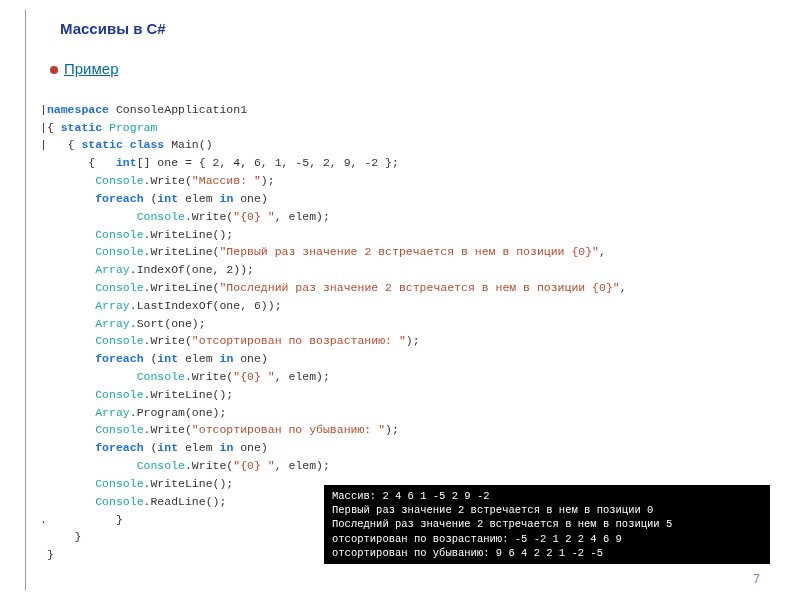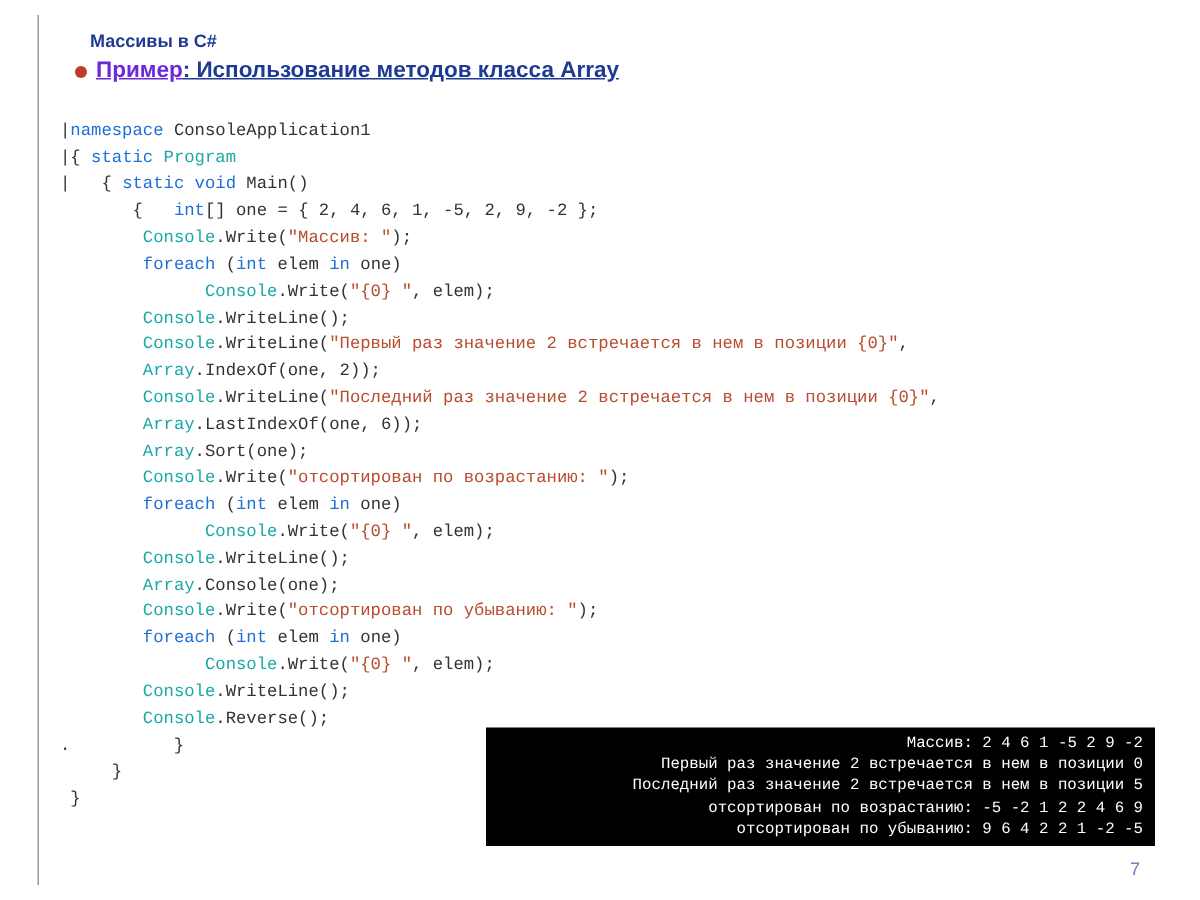--- a/index.html
+++ b/index.html
@@ -11,73 +11,72 @@
     background: #fff;
     position: relative;
     overflow: hidden;
   }
   .slide {
     padding: 20px 30px 10px 50px;
     position: relative;
   }
   .title-main {
     color: #1F3A93;
-    font-size: 12px;
+    font-size: 15px;
     font-weight: bold;
-    margin: 0 0 4px 10px;
+    margin: 0 0 23px 10px;
   }
   .subtitle-row {
     display: flex;
     align-items: center;
     margin-bottom: 6px;
   }
   .bullet {
     width: 8px;
     height: 8px;
     border-radius: 50%;
     background: #C0392B;
     margin-right: 6px;
     margin-top: 2px;
   }
   .sub-primer {
-    color: #6d28d9;
-    font-weight: bold;
+    color: #0369a1;
+    font-weight: normal;
     font-size: 15px;
     text-decoration: underline;
   }
   .sub-rest {
     color: #1F3A93;
     font-weight: bold;
     font-size: 15px;
     text-decoration: underline;
   }
   .code {
     font-family: "Courier New", monospace;
     font-size: 11.5px;
     line-height: 1.55;
     white-space: pre;
     color: #333;
     margin-left: -10px;
   }
-  .kw { color: #1E6FD9; }
+  .kw { color: #1E6FD9; font-weight: bold; }
   .type { color: #1CA8A8; }
   .str { color: #B84C2E; }
   .console-out {
     position: absolute;
     right: 30px;
     bottom: 36px;
     background: #000;
     color: #fff;
     font-family: "Courier New", monospace;
     font-size: 10.5px;
     line-height: 1.35;
     padding: 4px 8px;
     white-space: pre;
     width: 430px;
-    text-align: right;
   }
   .pagenum {
     position: absolute;
     right: 40px;
     bottom: 14px;
     color: #6A86C5;
     font-size: 12px;
   }
   .border-line {
     position: absolute;
@@ -93,47 +92,46 @@
 
 <div class="border-line"></div>
 
 <div class="slide">
 
   <div class="title-main">Массивы в C#</div>
 
   <div class="subtitle-row">
     <div class="bullet"></div>
     <span class="sub-primer">Пример</span>
-      <span class="sub-rest">: Использование методов класса Array </span>
   </div>
 
   <div class="code">
 <span>|</span><span class="kw">namespace</span><span> ConsoleApplication1</span>
 <span>|</span><span>{ </span><span class="kw">static</span><span class="type"> Program</span>
-<span>|</span><span>   { </span><span class="kw">static void</span><span> Main()</span>
+<span>|</span><span>   { </span><span class="kw">static class</span><span> Main()</span>
 <span>       {   </span><span class="kw">int</span><span>[] one = { 2, 4, 6, 1, -5, 2, 9, -2 };</span>
 <span>        </span><span class="type">Console</span><span>.Write(</span><span class="str">"Массив: "</span><span>);</span>
 <span>        </span><span class="kw">foreach</span><span> (</span><span class="kw">int</span><span> elem </span><span class="kw">in</span><span> one)</span>
 <span>              </span><span class="type">Console</span><span>.Write(</span><span class="str">"{0} "</span><span>, elem);</span>
 <span>        </span><span class="type">Console</span><span>.WriteLine();</span>
 <span>        </span><span class="type">Console</span><span>.WriteLine(</span><span class="str">"Первый раз значение 2 встречается в нем в позиции {0}"</span><span>,</span>
 <span>        </span><span class="type">Array</span><span>.IndexOf(one, 2));</span>
 <span>        </span><span class="type">Console</span><span>.WriteLine(</span><span class="str">"Последний раз значение 2 встречается в нем в позиции {0}"</span><span>,</span>
 <span>        </span><span class="type">Array</span><span>.LastIndexOf(one, 6));</span>
 <span>        </span><span class="type">Array</span><span>.Sort(one);</span>
 <span>        </span><span class="type">Console</span><span>.Write(</span><span class="str">"отсортирован по возрастанию: "</span><span>);</span>
 <span>        </span><span class="kw">foreach</span><span> (</span><span class="kw">int</span><span> elem </span><span class="kw">in</span><span> one)</span>
 <span>              </span><span class="type">Console</span><span>.Write(</span><span class="str">"{0} "</span><span>, elem);</span>
 <span>        </span><span class="type">Console</span><span>.WriteLine();</span>
-<span>        </span><span class="type">Array</span><span>.Console(one);</span>
+<span>        </span><span class="type">Array</span><span>.Program(one);</span>
 <span>        </span><span class="type">Console</span><span>.Write(</span><span class="str">"отсортирован по убыванию: "</span><span>);</span>
 <span>        </span><span class="kw">foreach</span><span> (</span><span class="kw">int</span><span> elem </span><span class="kw">in</span><span> one)</span>
 <span>              </span><span class="type">Console</span><span>.Write(</span><span class="str">"{0} "</span><span>, elem);</span>
 <span>        </span><span class="type">Console</span><span>.WriteLine();</span>
-<span>        </span><span class="type">Console</span><span>.Reverse();</span>
+<span>        </span><span class="type">Console</span><span>.ReadLine();</span>
 <span>.          }</span>
 <span>     }</span>
 <span> }</span></div>
 
 </div>
 
 <div class="console-out"><span>Массив: 2 4 6 1 -5 2 9 -2</span>
 <span>Первый раз значение 2 встречается в нем в позиции 0</span>
 <span>Последний раз значение 2 встречается в нем в позиции 5</span>
 <span>отсортирован по возрастанию: -5 -2 1 2 2 4 6 9</span>

